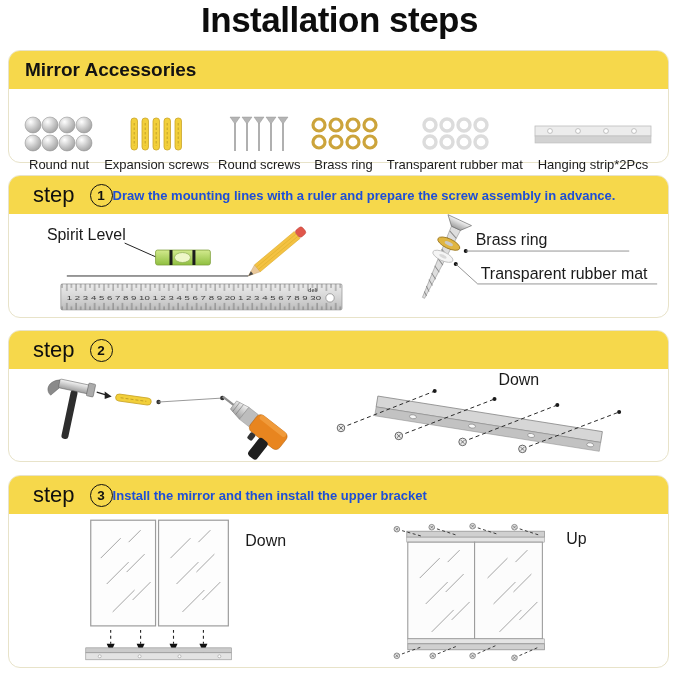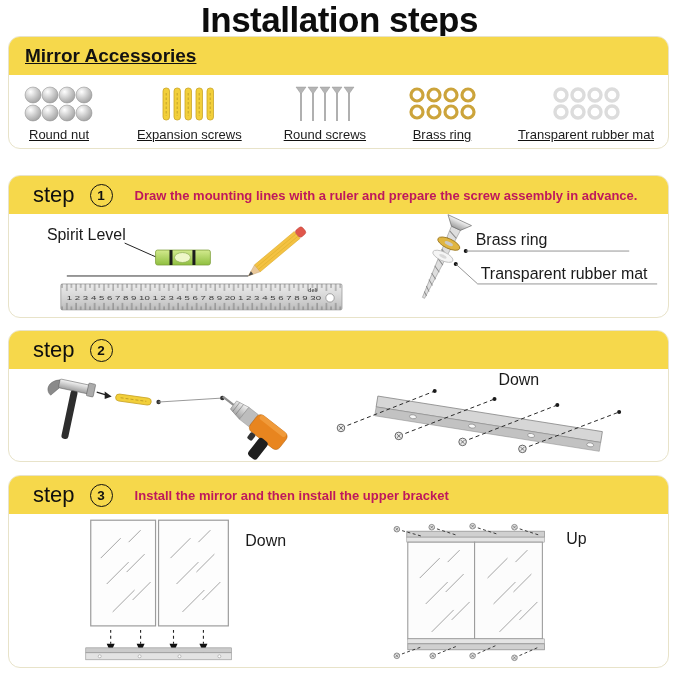--- a/index.html
+++ b/index.html
@@ -9,24 +9,24 @@
          font-size:35px;font-weight:800;letter-spacing:-0.5px;color:#0d0d0d;}
   .panel{position:absolute;left:8px;width:661px;border:1px solid #e8e3c9;
          border-radius:12px;background:#fff;box-sizing:border-box;}
   .panel-header{height:38px;background:#F6D84B;border-radius:11px 11px 0 0;
                 display:flex;align-items:center;}
   .acc-title{font-size:19px;font-weight:800;margin-left:16px;color:#121212;}
   .step-word{font-size:22px;font-weight:400;margin-left:24px;color:#0f0f0f;}
   .step-num{display:inline-flex;justify-content:center;align-items:center;
             width:21px;height:21px;border:1.6px solid #111;border-radius:50%;
             font-size:13.5px;font-weight:600;margin-left:15px;background:transparent;}
-  .step-desc{font-size:13px;font-weight:600;color:#be185d;margin-left:22px;}
+  .step-desc{font-size:13px;font-weight:600;color:#1d4ed8;}
   .panel-body{position:relative;width:100%;}
   .acc-body{display:flex;justify-content:space-between;align-items:flex-start;
-            padding:8px 14px 0 14px;box-sizing:border-box;}
+            padding:24px 14px 0 14px;box-sizing:border-box;}
   .acc-item{display:flex;flex-direction:column;align-items:center;}
   .acc-icon{height:42px;display:flex;align-items:center;justify-content:center;}
   .acc-label{font-size:13px;color:#1c1c1c;margin-top:2px;white-space:nowrap;}
   .flexrow{display:flex;}
   svg text{font-family:"Liberation Sans",sans-serif;}
   .ann{font-size:16px;fill:#1a1a1a;}
 </style>
 </head>
 <body>
 
@@ -65,21 +65,21 @@
       </g>
       <g id="screwXs">
         <circle r="2.8" fill="#e2e2e2" stroke="#777" stroke-width="0.8"></circle>
         <path d="M-1.3,-1.3 L1.3,1.3 M-1.3,1.3 L1.3,-1.3" stroke="#666" stroke-width="0.7"></path>
       </g>
     </defs>
   </svg>
 
   <div class="title">Installation steps</div>
 
-  <div class="panel" style="top:36px;height:113px;text-decoration:underline;">
+  <div class="panel" style="top:50px;height:113px;">
     <div class="panel-header">
       <span class="acc-title">Mirror Accessories</span>
     </div>
     <div class="panel-body acc-body">
 
       <div class="acc-item">
         <div class="acc-icon">
           <svg width="72" height="40" viewBox="0 0 72 40">
             <g stroke="#8a8a8a" stroke-width="0.5" fill="url(#nutGrad)">
               <circle cx="10" cy="11" r="8"></circle>
@@ -177,20 +177,35 @@
               <circle cx="9" cy="27" r="6"></circle>
                 <circle cx="26" cy="27" r="6"></circle>
                 <circle cx="43" cy="27" r="6"></circle>
                 <circle cx="60" cy="27" r="6"></circle>
             </g>
           </svg>
         </div>
         <div class="acc-label">Transparent rubber mat</div>
       </div>
 
+      <div class="acc-item">
+        <div class="acc-icon">
+          <svg width="122" height="38" viewBox="0 0 122 38">
+            <rect x="3" y="11" width="116" height="10" fill="#ececec" stroke="#bdbdbd" stroke-width="0.8"></rect>
+            <rect x="3" y="21" width="116" height="7" fill="#d2d2d2" stroke="#bdbdbd" stroke-width="0.6"></rect>
+            <g fill="#ffffff" stroke="#9e9e9e" stroke-width="0.6">
+              <circle cx="18" cy="16" r="2.4"></circle>
+                <circle cx="46" cy="16" r="2.4"></circle>
+                <circle cx="74" cy="16" r="2.4"></circle>
+                <circle cx="102" cy="16" r="2.4"></circle>
+            </g>
+          </svg>
+        </div>
+        <div class="acc-label">Hanging strip*2Pcs</div>
+      </div>
 
     </div>
   </div>
 
   <div class="panel" style="top:175px;height:143px;">
     <div class="panel-header">
       <span class="step-word">step</span>
       <span class="step-num">1</span>
       <span class="step-desc">Draw the mounting lines with a ruler and prepare the screw assembly in advance.</span>
     </div>

